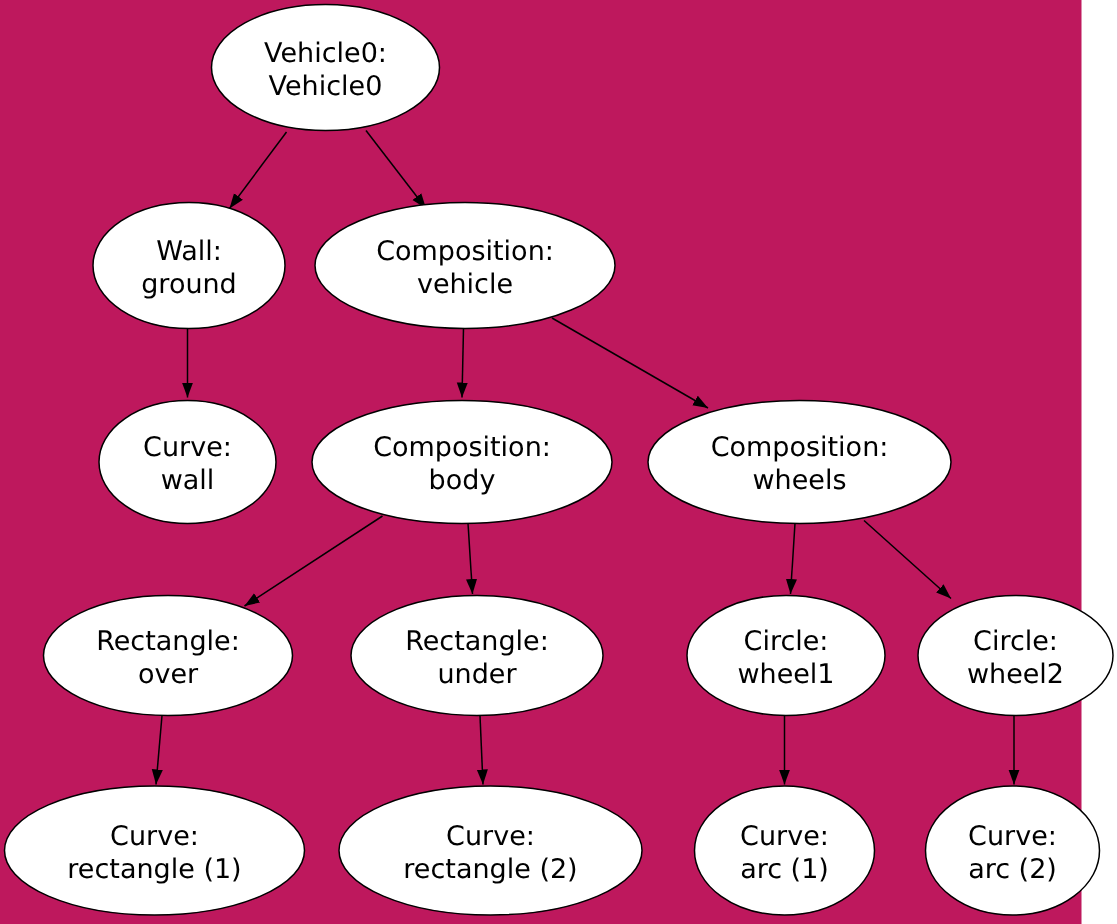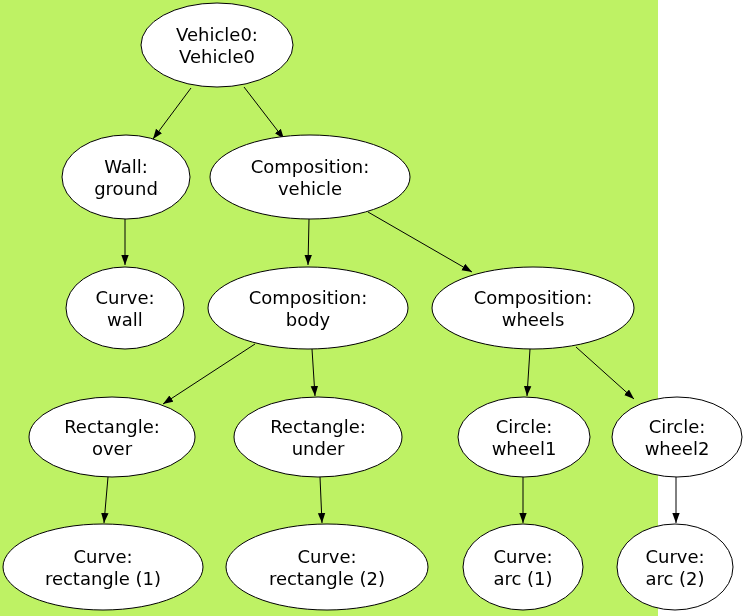--- a/index.html
+++ b/index.html
@@ -1,24 +1,24 @@
 <!DOCTYPE html>
 <html><head>
 <meta charset="utf-8">
 <style>
   html, body {
     margin: 0;
     padding: 0;
     background: #ffffff;
   }
   .canvas {
-    width: 658px;
+    width: 721px;
     height: 616px;
     position: relative;
-    background: #bef264;
+    background: #be185d;
   }
   svg {
     display: block;
   }
   .node-ellipse {
     fill: #ffffff;
     stroke: #000000;
     stroke-width: 1;
   }
   .node-label {

